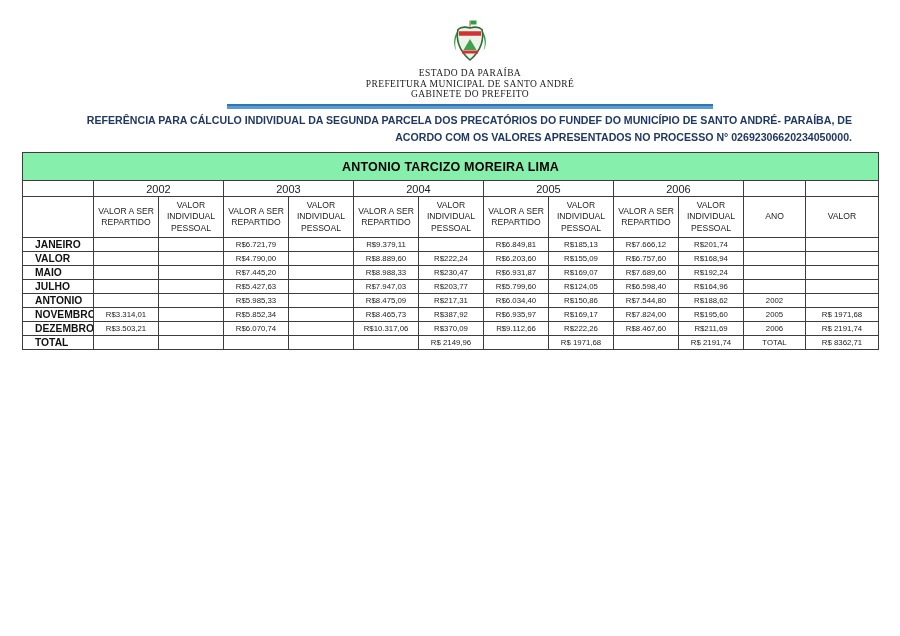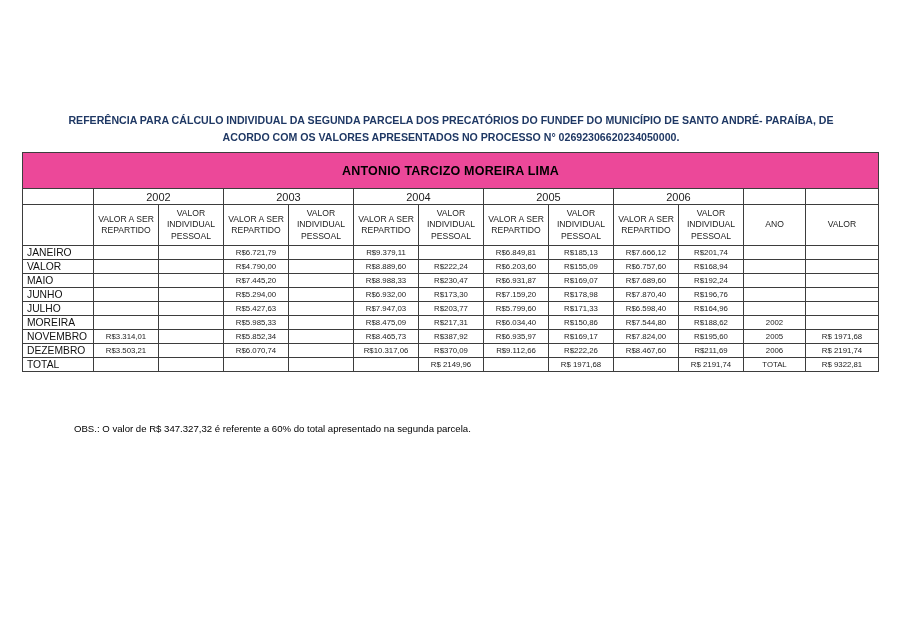--- a/index.html
+++ b/index.html
@@ -10,52 +10,68 @@
   }
   .letterhead { position:absolute; top:20px; left:40px; width:860px; text-align:center; }
   .crest { display:block; margin:0 auto 2px auto; }
   .org-line {
     font-family:"Liberation Serif", serif; font-size:9.5px; line-height:1.12;
     color:#1c1c1c; letter-spacing:0.4px;
   }
   .divider { width:486px; height:5px; margin:4px auto 0 auto; background:#5B9BD5; border-top:2px solid #2E75B6; }
 
   .doc-title {
-    position:absolute; top:112px; left:50px; width:802px; text-align:center;
+    position:absolute; top:112px; left:50px; width:802px; text-align:right;
     font-weight:bold; font-size:10.6px; line-height:1.65; color:#1F3864;
   }
 
   table.precatorio {
     position:absolute; top:152px; left:22px; width:856px;
     border-collapse:collapse; table-layout:fixed;
   }
   table.precatorio td, table.precatorio th {
     border:1px solid #3d3d3d; overflow:hidden; padding:0;
   }
   tr.person-row th {
-    background:#ec4899; color:#000; font-size:12.5px; font-weight:bold;
-    height:36px; text-align:center; letter-spacing:0.2px;
+    background:#86efac; color:#000; font-size:12.5px; font-weight:bold;
+    height:28px; text-align:center; letter-spacing:0.2px;
   }
   tr.year-row td { height:16px; font-size:11px; text-align:center; color:#1c1c1c; }
   tr.colhead-row td {
     height:41px; font-size:8.6px; line-height:1.3; text-align:center;
     vertical-align:middle; white-space:normal; color:#1c1c1c;
   }
   tr.data-row td { height:14px; font-size:7.8px; text-align:center; color:#1c1c1c; white-space:nowrap; }
-  tr.data-row td.month { font-size:10.3px; text-align:left; padding-left:4px; color:#111; }
+  tr.data-row td.month { font-size:10.3px; text-align:left; padding-left:12px; color:#111;font-weight:bold; }
 
   .obs {
     position:absolute; top:423px; left:74px; font-size:9.6px; color:#000;
   }
 </style>
 </head>
 <body>
 
 <div class="page">
 
+  <div class="letterhead">
+    <svg class="crest" width="34" height="46" viewBox="0 0 34 46">
+      <line x1="17" y1="0.5" x2="17" y2="8" stroke="#8a6b34" stroke-width="1"></line>
+      <rect x="17.5" y="0.5" width="6" height="4" fill="#2e9e3f"></rect>
+      <path d="M4 12 C0.5 17 0 25 3.5 31 C1 24 2.5 16 6 12 Z" fill="#2e9e3f"></path>
+      <path d="M30 12 C33.5 17 34 25 30.5 31 C33 24 31.5 16 28 12 Z" fill="#2e9e3f"></path>
+      <path d="M17 8 C11 6.2 7 7.5 5 9.5 C3 18 5 30 17 40 C29 30 31 18 29 9.5 C27 7.5 23 6.2 17 8 Z" fill="#eef3ea" stroke="#2f6b33" stroke-width="1.6"></path>
+      <path d="M6 13.5 h22" stroke="#cf3333" stroke-width="4.5"></path>
+      <path d="M17 19 l6.5 11 h-13 Z" fill="#3fa14c"></path>
+      <path d="M9 32 h16" stroke="#cf3333" stroke-width="3"></path>
+    </svg>
+    <div class="org-line">ESTADO DA PARAÍBA</div>
+    <div class="org-line">PREFEITURA MUNICIPAL DE SANTO ANDRÉ</div>
+    <div class="org-line">GABINETE DO PREFEITO</div>
+    <div class="divider"></div>
+  </div>
 
   <div class="doc-title">REFERÊNCIA PARA CÁLCULO INDIVIDUAL DA SEGUNDA PARCELA DOS PRECATÓRIOS DO FUNDEF DO MUNICÍPIO DE SANTO ANDRÉ- PARAÍBA, DE ACORDO COM OS VALORES APRESENTADOS NO PROCESSO N° 02692306620234050000.</div>
 
   <table class="precatorio">
     <colgroup>
       <col style="width:71px">
       <col style="width:65px">
         <col style="width:65px">
       <col style="width:65px">
         <col style="width:65px">
@@ -138,51 +154,36 @@
           <td>R$8.988,33</td>
           <td>R$230,47</td>
           <td>R$6.931,87</td>
           <td>R$169,07</td>
           <td>R$7.689,60</td>
           <td>R$192,24</td>
           <td></td>
           <td></td>
         </tr>
         <tr class="data-row">
-          <td class="month">JUNHO</td>
-          <td></td>
-          <td></td>
-          <td>R$5.294,00</td>
-          <td></td>
-          <td>R$6.932,00</td>
-          <td>R$173,30</td>
-          <td>R$7.159,20</td>
-          <td>R$178,98</td>
-          <td>R$7.870,40</td>
-          <td>R$196,76</td>
-          <td></td>
-          <td></td>
-        </tr>
-        <tr class="data-row">
           <td class="month">JULHO</td>
           <td></td>
           <td></td>
           <td>R$5.427,63</td>
           <td></td>
           <td>R$7.947,03</td>
           <td>R$203,77</td>
           <td>R$5.799,60</td>
-          <td>R$171,33</td>
+          <td>R$124,05</td>
           <td>R$6.598,40</td>
           <td>R$164,96</td>
           <td></td>
           <td></td>
         </tr>
         <tr class="data-row">
-          <td class="month">MOREIRA</td>
+          <td class="month">ANTONIO</td>
           <td></td>
           <td></td>
           <td>R$5.985,33</td>
           <td></td>
           <td>R$8.475,09</td>
           <td>R$217,31</td>
           <td>R$6.034,40</td>
           <td>R$150,86</td>
           <td>R$7.544,80</td>
           <td>R$188,62</td>
@@ -225,20 +226,19 @@
           <td></td>
           <td></td>
           <td></td>
           <td></td>
           <td>R$ 2149,96</td>
           <td></td>
           <td>R$ 1971,68</td>
           <td></td>
           <td>R$ 2191,74</td>
           <td>TOTAL</td>
-          <td>R$ 9322,81</td>
+          <td>R$ 8362,71</td>
         </tr>
       </tbody>
   </table>
 
-  <div class="obs">OBS.: O valor de R$ 347.327,32 é referente a 60% do total apresentado na segunda parcela.</div>
 
 </div>
 
 </body></html>

